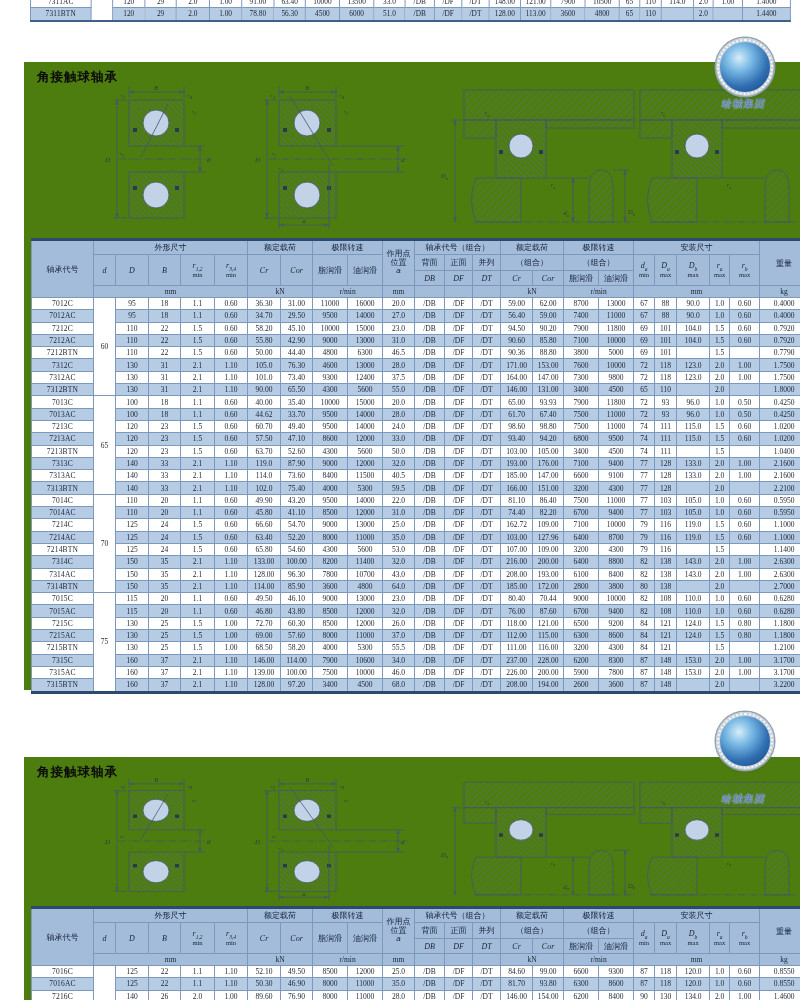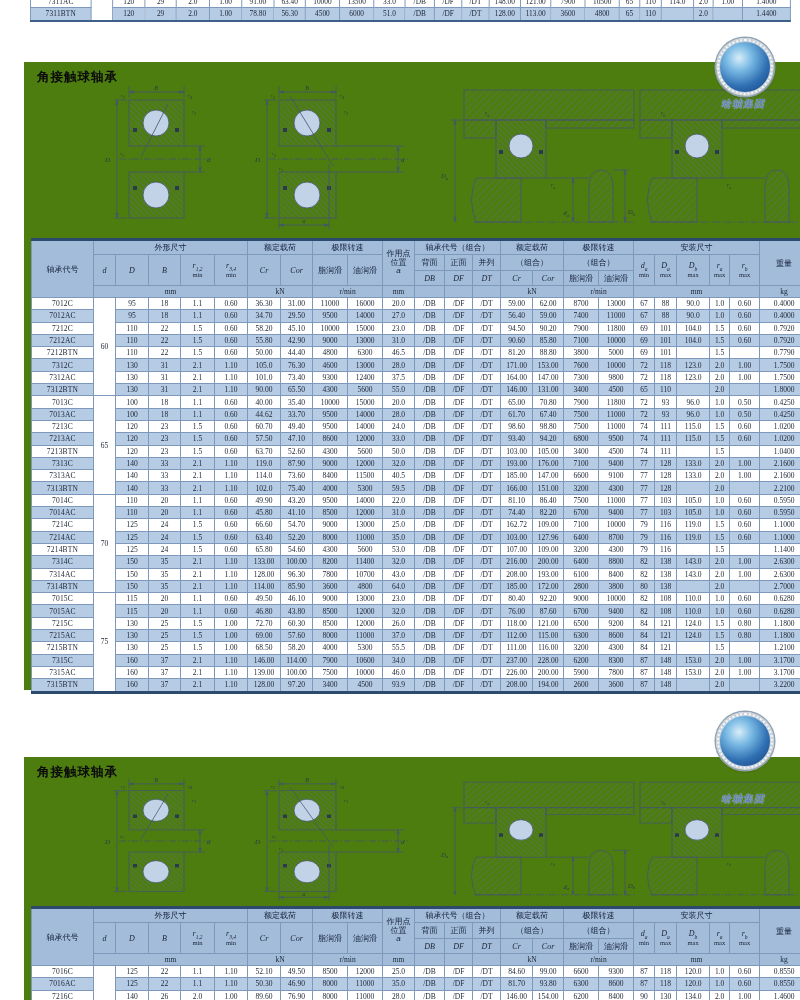--- a/index.html
+++ b/index.html
@@ -480,21 +480,21 @@
               <td>1.5</td>
               <td>0.60</td>
               <td>50.00</td>
               <td>44.40</td>
               <td>4800</td>
               <td>6300</td>
               <td>46.5</td>
               <td>/DB</td>
               <td>/DF</td>
               <td>/DT</td>
-              <td>81.20</td>
+              <td>90.36</td>
               <td>88.80</td>
               <td>3800</td>
               <td>5000</td>
               <td>69</td>
               <td>101</td>
               <td></td>
               <td>1.5</td>
               <td></td>
               <td>0.7790</td>
             </tr>
@@ -582,21 +582,21 @@
               <td>0.60</td>
               <td>40.00</td>
               <td>35.40</td>
               <td>10000</td>
               <td>15000</td>
               <td>20.0</td>
               <td>/DB</td>
               <td>/DF</td>
               <td>/DT</td>
               <td>65.00</td>
-              <td>70.80</td>
+              <td>93.93</td>
               <td>7900</td>
               <td>11800</td>
               <td>72</td>
               <td>93</td>
               <td>96.0</td>
               <td>1.0</td>
               <td>0.50</td>
               <td>0.4250</td>
             </tr>
             <tr class="band">
@@ -984,21 +984,21 @@
               <td>0.60</td>
               <td>49.50</td>
               <td>46.10</td>
               <td>9000</td>
               <td>13000</td>
               <td>23.0</td>
               <td>/DB</td>
               <td>/DF</td>
               <td>/DT</td>
               <td>80.40</td>
-              <td>92.20</td>
+              <td>70.44</td>
               <td>9000</td>
               <td>10000</td>
               <td>82</td>
               <td>108</td>
               <td>110.0</td>
               <td>1.0</td>
               <td>0.60</td>
               <td>0.6280</td>
             </tr>
             <tr class="band">
@@ -1154,21 +1154,21 @@
             <tr class="band">
               <td class="code">7315BTN</td>
               <td>160</td>
               <td>37</td>
               <td>2.1</td>
               <td>1.10</td>
               <td>128.00</td>
               <td>97.20</td>
               <td>3400</td>
               <td>4500</td>
-              <td>93.9</td>
+              <td>68.0</td>
               <td>/DB</td>
               <td>/DF</td>
               <td>/DT</td>
               <td>208.00</td>
               <td>194.00</td>
               <td>2600</td>
               <td>3600</td>
               <td>87</td>
               <td>148</td>
               <td></td>

